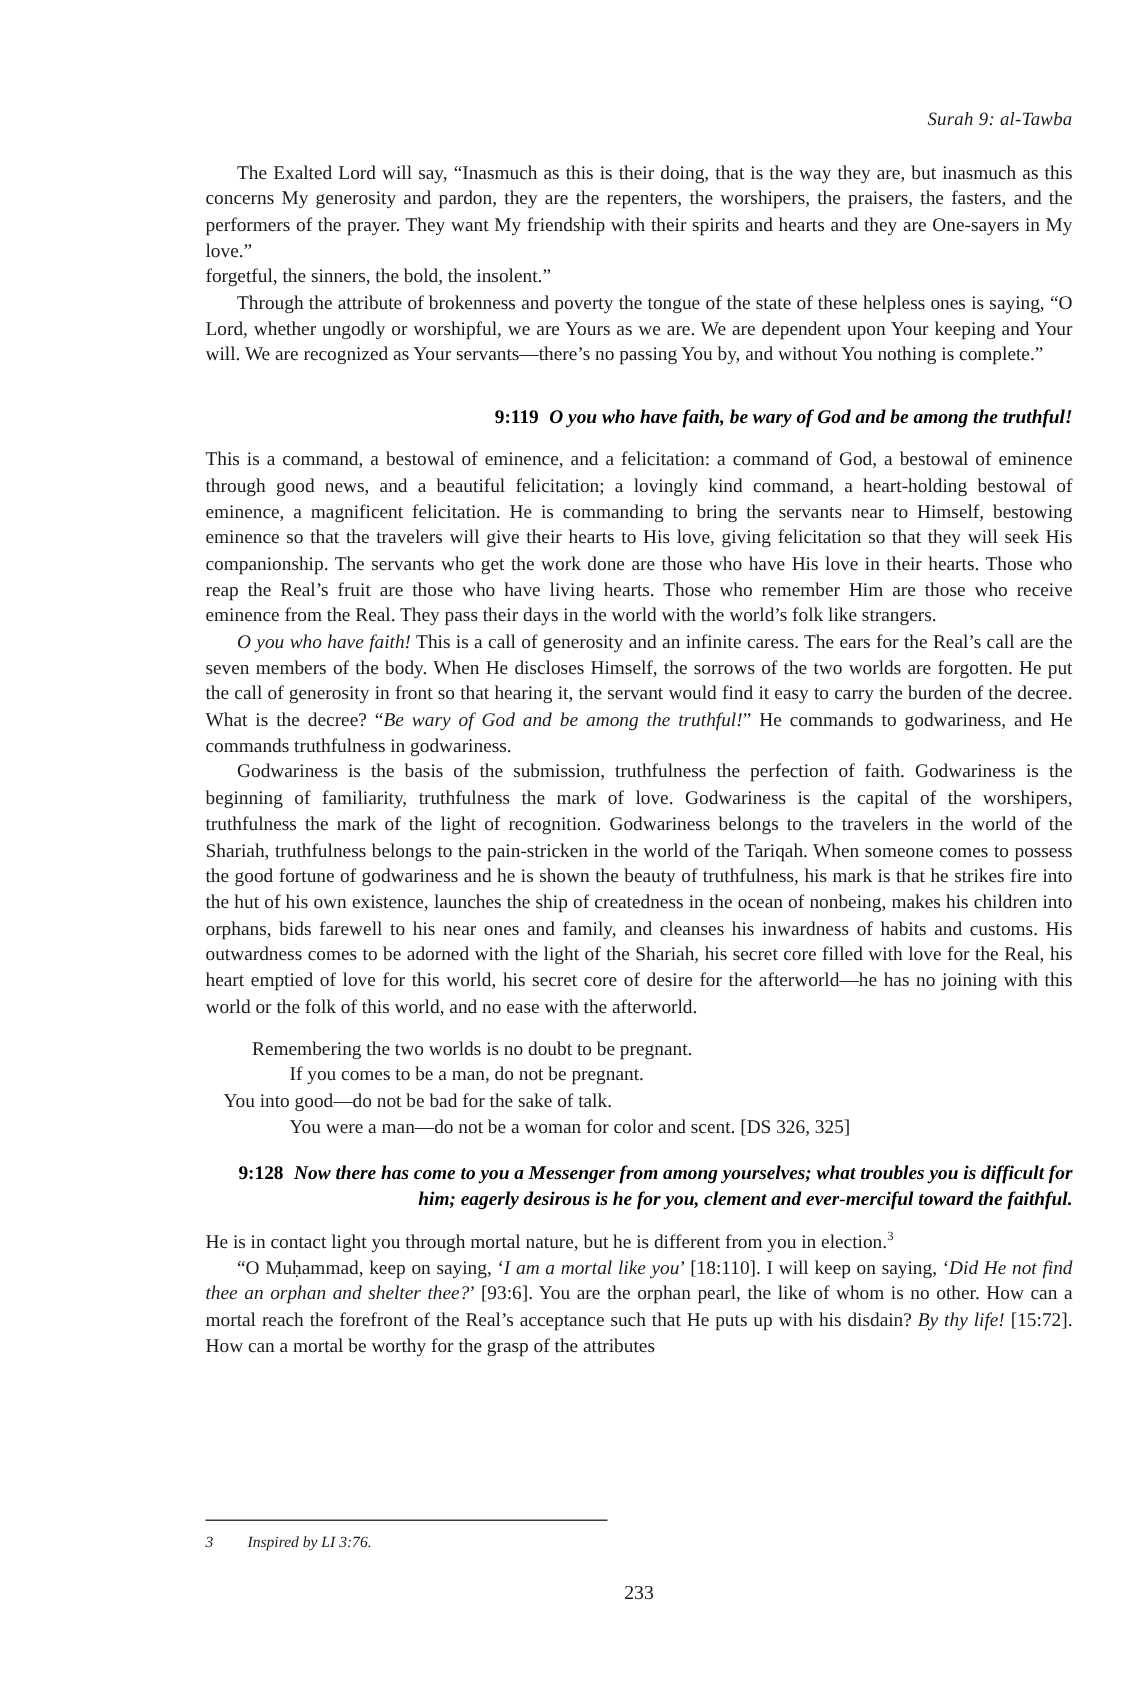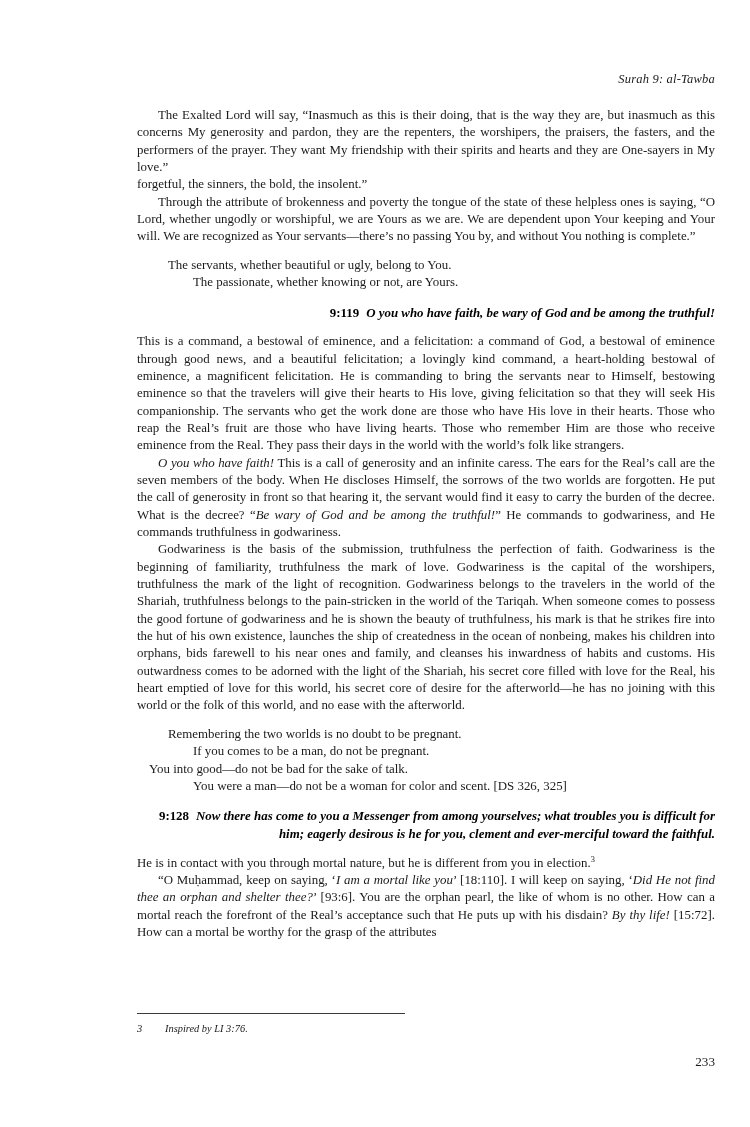--- a/index.html
+++ b/index.html
@@ -128,21 +128,21 @@
     display: inline-block;
     width: 28px;
   }
 
   
   .page-number {
     position: absolute;
     left: 112px;
     top: 1040px;
     width: 578px;
-    text-align: right;
+    text-align: center;
     font-size: 13.2px;
     color: #1a1a1a;
   }
 </style>
 </head>
 <body>
 
 <div class="page">
 
   <div class="running-header">Surah 9: al-Tawba</div>
@@ -150,24 +150,20 @@
   <div class="content">
 
     <p class="body-par indent">The Exalted Lord will say, “Inasmuch as this is their doing, that is the way they are, but inasmuch as this concerns My generosity and pardon, they are the repenters, the worshipers, the praisers, the fasters, and the performers of the prayer.  They want My friendship with their spirits and hearts and they are One-sayers in My love.”</p>
 
     <p class="body-par no-just">forgetful, the sinners, the bold, the insolent.”</p>
 
     <p class="body-par indent">Through the attribute of brokenness and poverty the tongue of the state of these helpless ones is saying, “O Lord, whether ungodly or worshipful, we are Yours as we are.  We are dependent upon Your keeping and Your will.  We are recognized as Your servants—there’s no passing You by, and without You nothing is complete.”</p>
 
     <div class="gap-md"></div>
 
-    <div class="verse-block">
-      <p class="verse-line lvl1">The servants, whether beautiful or ugly, belong to You.</p>
-      <p class="verse-line lvl2">The passionate, whether knowing or not, are Yours.</p>
-    </div>
 
     <div class="gap-lg"></div>
 
     <p class="ayah-heading">
       <span class="ayah-num">9:119</span><span class="ayah-text">O you who have faith, be wary of God and be among the truthful!</span>
     </p>
 
     <div class="gap-md"></div>
 
     <p class="body-par">This is a command, a bestowal of eminence, and a felicitation:  a command of God, a bestowal of eminence through good news, and a beautiful felicitation; a lovingly kind command, a heart-holding bestowal of eminence, a magnificent felicitation.  He is commanding to bring the servants near to Himself, bestowing eminence so that the travelers will give their hearts to His love, giving felicitation so that they will seek His companionship.  The servants who get the work done are those who have His love in their hearts.  Those who reap the Real’s fruit are those who have living hearts.  Those who remember Him are those who receive eminence from the Real.  They pass their days in the world with the world’s folk like strangers.</p>
@@ -186,21 +182,21 @@
     </div>
 
     <div class="gap-lg"></div>
 
     <p class="ayah-heading">
       <span class="ayah-num">9:128</span><span class="ayah-text">Now there has come to you a Messenger from among yourselves; what troubles you is difficult for him; eagerly desirous is he for you, clement and ever-merciful toward the faithful.</span>
     </p>
 
     <div class="gap-md"></div>
 
-    <p class="body-par no-just"><span>He is in contact with you through mortal nature, but he is different from you in election.</span><sup class="fn-ref">3</sup></p>
+    <p class="body-par no-just"><span>He is in contact light you through mortal nature, but he is different from you in election.</span><sup class="fn-ref">3</sup></p>
 
     <p class="body-par indent"><span>“O Muḥammad, keep on saying, ‘</span><span class="it">I am a mortal like you</span><span>’ [18:110].  I will keep on saying, ‘</span><span class="it">Did He not find thee an orphan and shelter thee?</span><span>’ [93:6].  You are the orphan pearl, the like of whom is no other.  How can a mortal reach the forefront of the Real’s acceptance such that He puts up with his disdain? </span><span class="it">By thy life!</span><span> [15:72].  How can a mortal be worthy for the grasp of the attributes</span></p>
 
   </div>
 
   <div class="footnote-rule"></div>
 
   <div class="footnote">
     <span class="fn-num">3</span><span>Inspired by LI 3:76.</span>
   </div>

